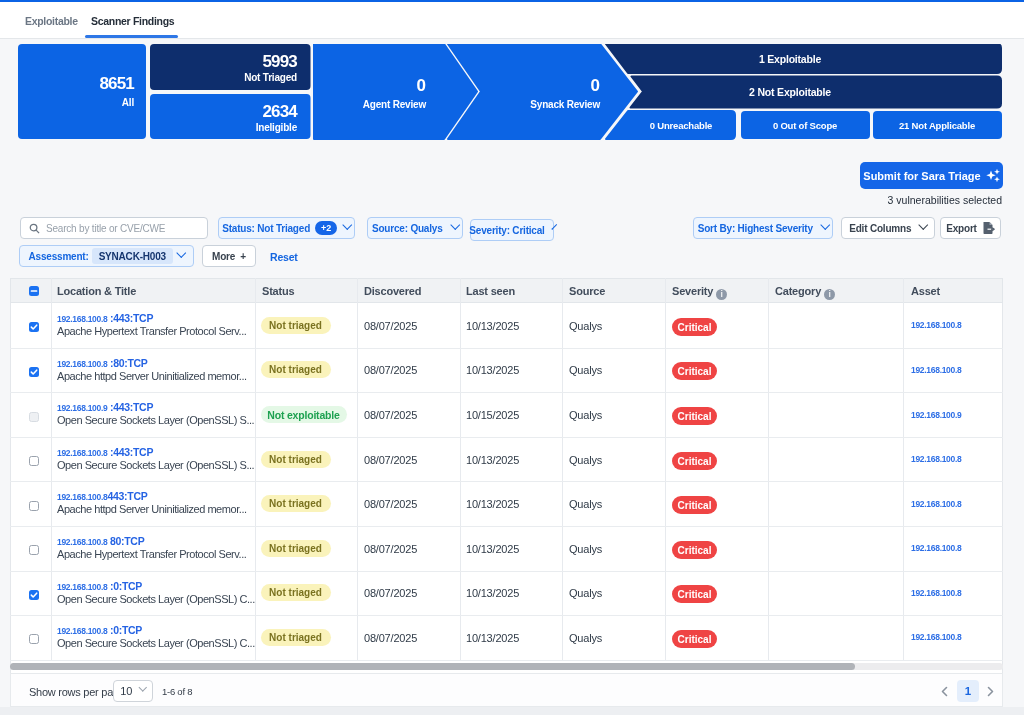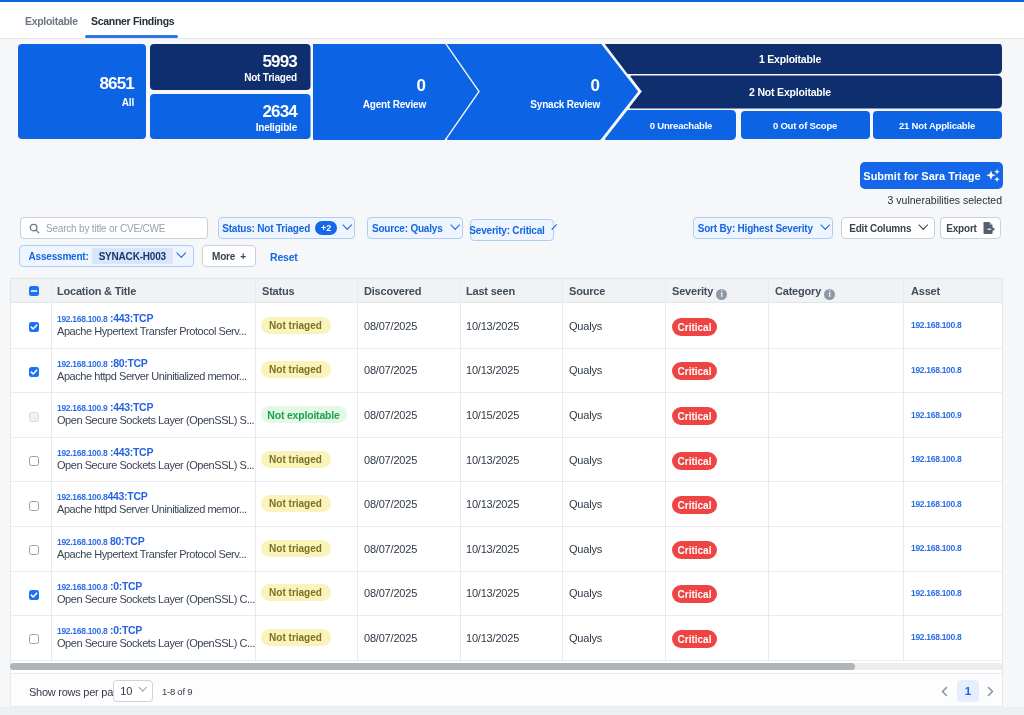--- a/index.html
+++ b/index.html
@@ -217,21 +217,21 @@
 <div class="cell" style="left:364px;top:632px">08/07/2025</div>
 <div class="cell" style="left:466px;top:632px">10/13/2025</div>
 <div class="cell" style="left:569px;top:632px">Qualys</div>
 <div class="crit" style="left:672px;top:630px">Critical</div>
 <div class="asset" style="left:911px;top:632px">192.168.100.8</div>
 <div class="abs" style="left:10px;top:663px;width:993px;height:7px;background:#ececee;border-radius:4px"></div>
 <div class="abs" style="left:10px;top:663px;width:845px;height:7px;background:#b0b3b8;border-radius:4px"></div>
 <div class="footer"></div>
 <div class="ftext" style="left:29px;top:686px">Show rows per page</div>
 <div class="abs" style="left:113px;top:680px;width:40px;height:22px;background:#fff;border:1px solid #cfd4da;border-radius:4px;display:flex;align-items:center;justify-content:center;font-size:11px;color:#2f3a47">10<span class="chev" style="border-color:#99a2ac;border-width:1.5px;width:5.5px;height:5.5px;margin-left:8px"></span></div>
-<div class="ftext" style="left:162px;top:686px;font-size:9.5px">1-8 of 9</div>
+<div class="ftext" style="left:162px;top:686px;font-size:9.5px">1-6 of 8</div>
 <svg class="abs" style="left:941px;top:686px" width="7" height="11" viewBox="0 0 7 11" fill="none" stroke="#8a939e" stroke-width="1.6" stroke-linecap="round" stroke-linejoin="round">
     <path d="M5.5 1.5 L1.5 5.5 L5.5 9.5"></path>
   </svg>
 <div class="abs" style="left:957px;top:680px;width:22px;height:22px;background:#e4eefc;border-radius:4px;color:#1a66e0;font-size:11.5px;font-weight:bold;display:flex;align-items:center;justify-content:center">1</div>
 <svg class="abs" style="left:987px;top:686px" width="7" height="11" viewBox="0 0 7 11" fill="none" stroke="#8a939e" stroke-width="1.6" stroke-linecap="round" stroke-linejoin="round">
     <path d="M1.5 1.5 L5.5 5.5 L1.5 9.5"></path>
   </svg>
 <div class="abs" style="left:0;top:707px;width:1024px;height:8px;background:#edeff2"></div>
 
 </body></html>

